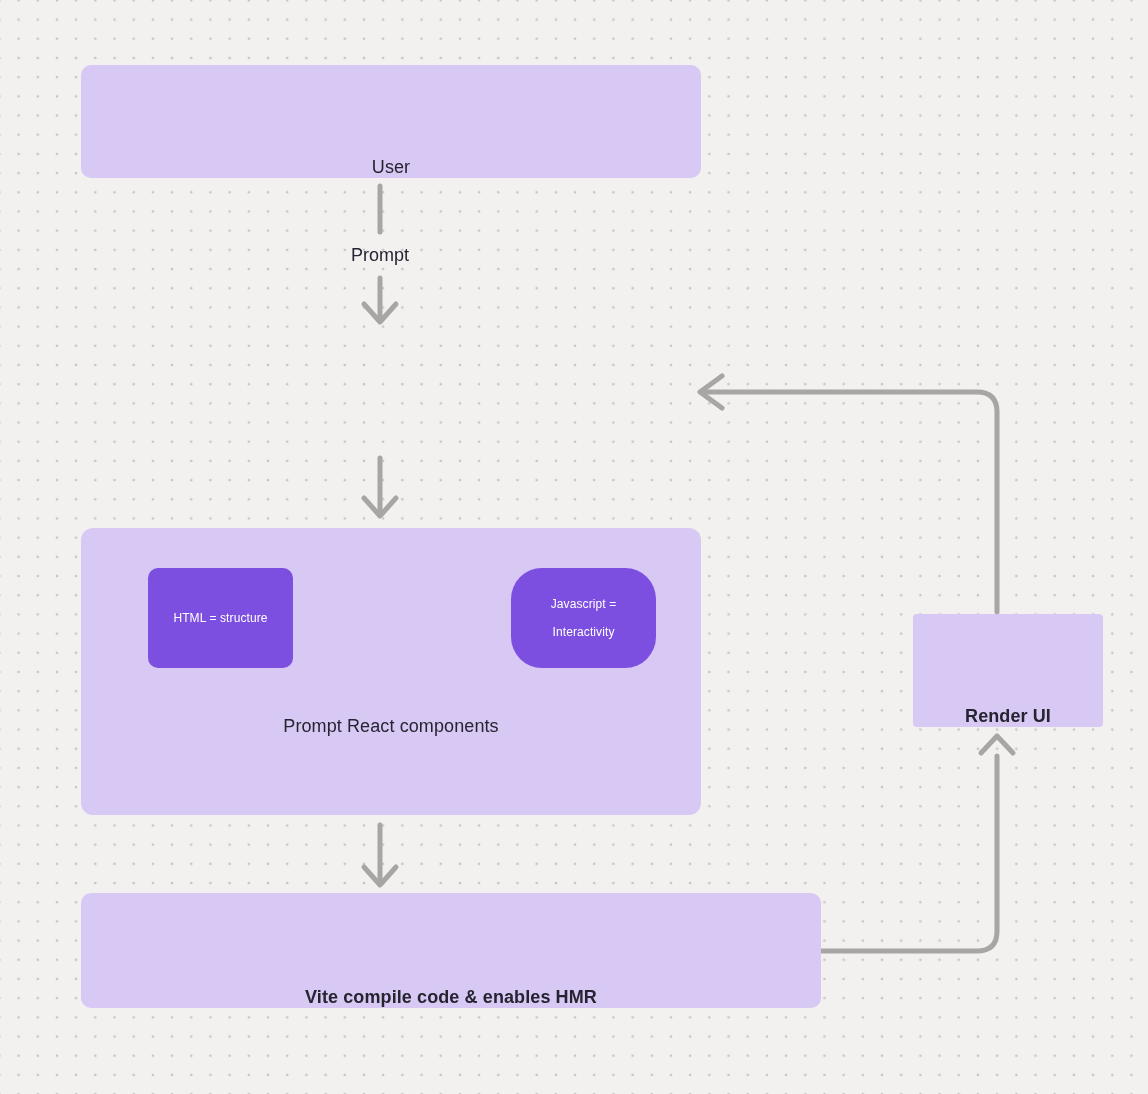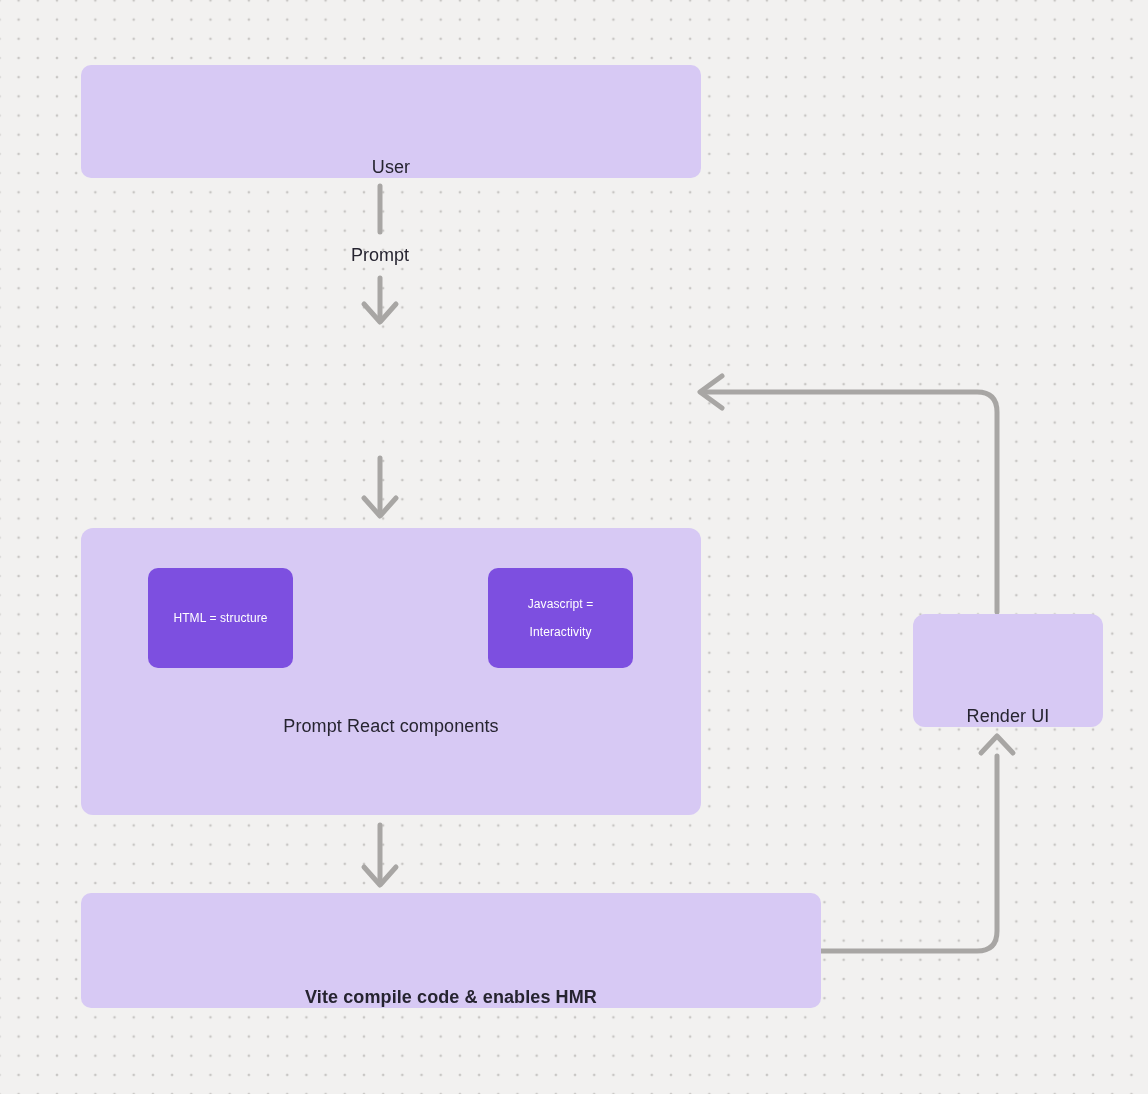--- a/index.html
+++ b/index.html
@@ -25,37 +25,37 @@
     font-size:18px;
     font-weight:500;
     letter-spacing:.1px;
     text-align:center;
     margin-left:11px;
   }
   #user-box{left:70px;top:65px;width:620px;height:113px;}
   #web-box{left:70px;top:335px;width:620px;height:113px;}
   #group-box{left:70px;top:528px;width:620px;height:287px;border-radius:12px;}
   #vite-box{left:70px;top:893px;width:740px;height:115px;font-weight:bold;}
-  #render-box{left:902px;top:614px;width:190px;height:113px;border-radius:12px;}
+  #render-box{left:902px;top:614px;width:190px;height:113px;border-radius:4px;font-weight:bold;}
   .chip{
     position:absolute;
     top:40px;
     width:145px;height:100px;
     background:var(--accent-fill,#7d4fe0);
     color:var(--accent-text,#ffffff);
     border-radius:10px;
     display:flex;align-items:center;justify-content:center;
     text-align:center;
     font-size:12px;font-weight:500;
     line-height:28px;
     padding:0 10px;box-sizing:border-box;
   }
   #chip-html{left:67px;}
   #chip-css{left:237px;}
-  #chip-js{left:407px;}
+  #chip-js{left:430px;border-radius:31px;}
   .group-caption{
     position:absolute;
     left:0;top:188px;width:100%;
     text-align:center;
     font-size:18px;font-weight:500;
     color:var(--node-text,#262430);
   }
   .edge-label{
     position:absolute;
     left:380px;top:245px;

